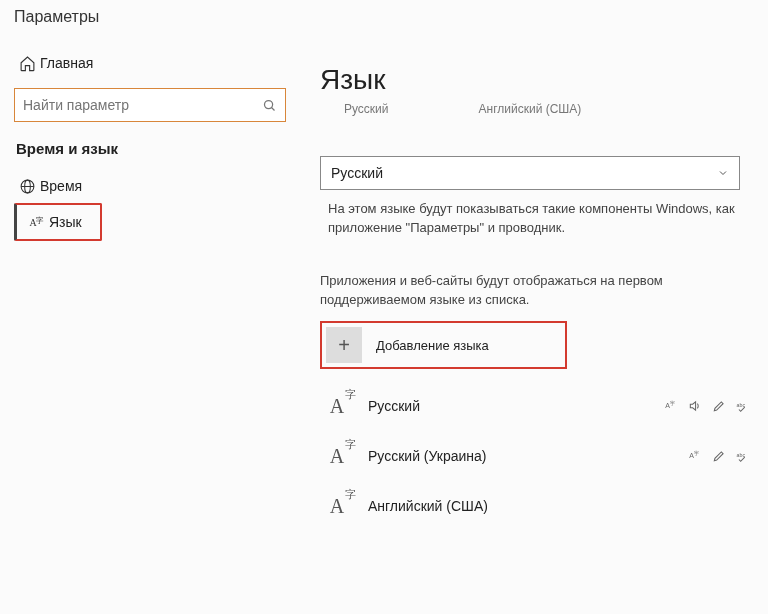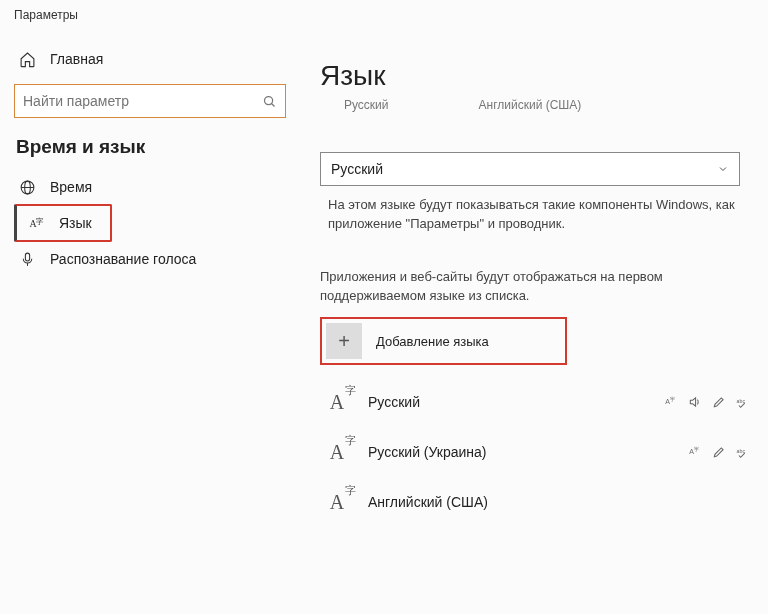--- a/index.html
+++ b/index.html
@@ -8,35 +8,35 @@
     font-size: 13px;
     color: #222;
     background: #fbfbfb;
     width: 768px;
     height: 614px;
     overflow: hidden;
     position: relative;
   }
   .window-title {
     padding: 8px 14px 10px 14px;
-    font-size: 12px;
+    font-size: 16px;
     color: #333;
   }
   .layout {
     display: flex;
     height: calc(614px - 30px);
   }
   .sidebar {
     width: 300px;
     padding: 10px 14px 10px 14px;
   }
   .nav-row {
     display: flex;
     align-items: center;
-    gap: 14px;
+    gap: 4px;
     padding: 8px 4px;
     font-size: 14px;
     color: #222;
     cursor: pointer;
   }
   .nav-row .ic { width: 18px; height: 18px; display:flex; align-items:center; justify-content:center; color:#333; }
   .search-wrap {
     margin: 8px 0 18px 0;
   }
   .search {
@@ -50,21 +50,21 @@
   .search input {
     flex: 1;
     border: none;
     outline: none;
     font-size: 14px;
     color: #b91c1c;
     background: transparent;
   }
   .section-head {
     font-weight: 600;
-    font-size: 19px;
+    font-size: 15px;
     margin: 4px 0 12px 2px;
   }
   .highlight-red {
     border: 2px solid #d33a2f;
     border-radius: 2px;
     display: inline-flex;
   }
   .active-bar {
     border-left: 3px solid #444;
   }
@@ -199,30 +199,20 @@
             <svg width="17" height="17" viewBox="0 0 24 24" fill="none" stroke="currentColor" stroke-width="1.5">
                 <text x="2" y="17" font-size="14" fill="currentColor" stroke="none" font-family="serif">A</text>
                 <text x="11" y="13" font-size="11" fill="currentColor" stroke="none">字</text>
               </svg>
           </span>
           <span>Язык</span>
         </div>
       </div>
     </div>
 
-    <div class="nav-row">
-      <span class="ic">
-        <svg width="17" height="17" viewBox="0 0 24 24" fill="none" stroke="currentColor" stroke-width="1.5">
-            <rect x="9" y="3" width="6" height="11" rx="3"></rect>
-            <path d="M6 11a6 6 0 0 0 12 0"></path>
-            <line x1="12" y1="17" x2="12" y2="21"></line>
-          </svg>
-      </span>
-      <span>Распознавание голоса</span>
-    </div>
 
   </aside>
 
   <main class="main">
     <h1 class="page-title">Язык</h1>
     <div class="sub-langs">
       <span>Русский</span>
       <span>Английский (США)</span>
     </div>
 

